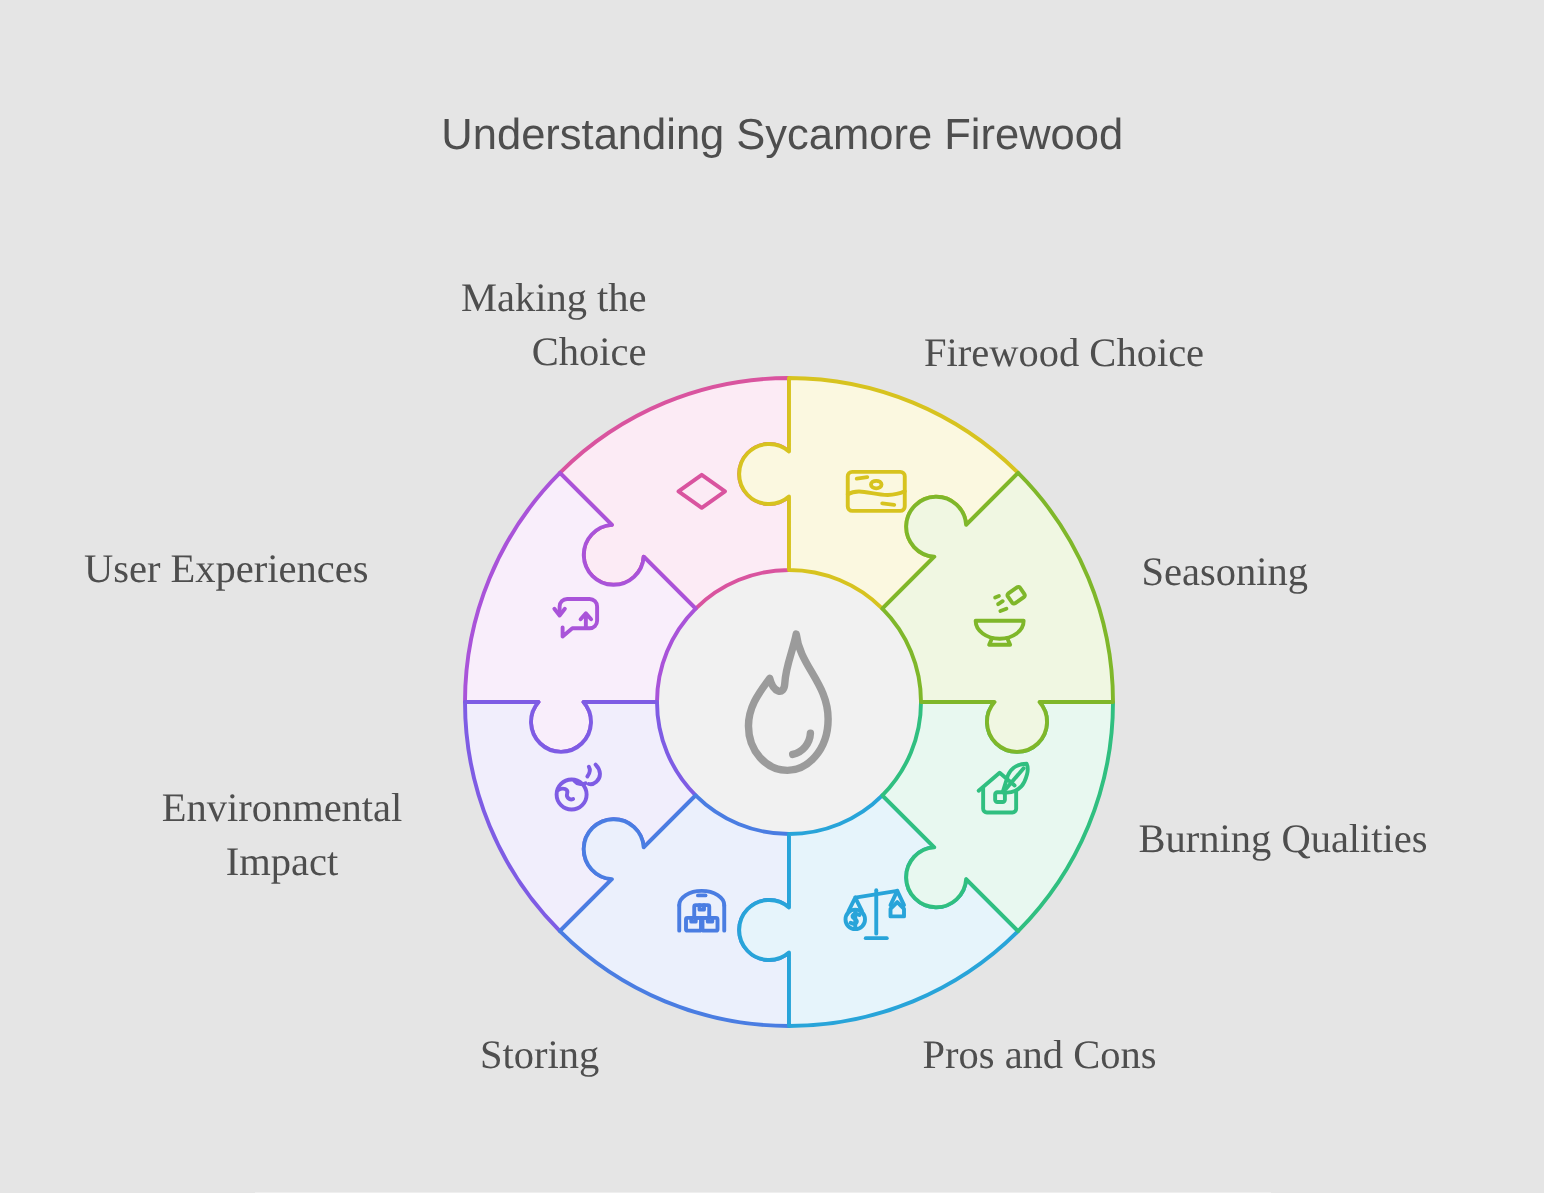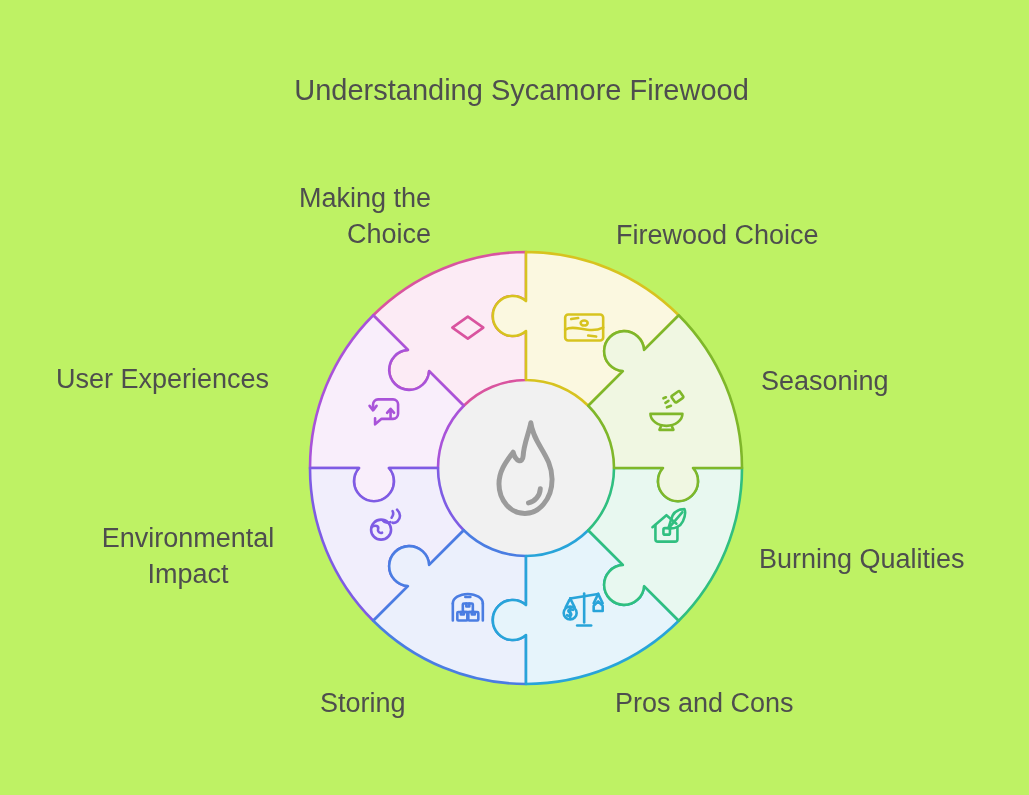--- a/index.html
+++ b/index.html
@@ -1,22 +1,22 @@
 <!DOCTYPE html>
 <html><head>
 <meta charset="utf-8">
 <style>
   html,body{margin:0;padding:0;}
   body{width:1029px;height:795px;background:#ffffff;overflow:hidden;
        font-family:"Liberation Sans", sans-serif;}
-  .page{position:relative;width:1029px;height:795px;background:#bef264;}
+  .page{position:relative;width:1029px;height:795px;background:#e5e5e5;}
   .title{position:absolute;left:0;top:74px;width:1043px;text-align:center;
          font-size:29px;color:#4e4e4e;}
   svg.wheel{position:absolute;left:0;top:0;}
-  .seg-label{position:absolute;font-size:27px;color:#4e4e4e;line-height:36px;white-space:nowrap;}
+  .seg-label{position:absolute;font-size:27px;color:#4e4e4e;line-height:36px;white-space:nowrap;font-family:Liberation Serif, serif;}
   .seg-label.wrap{white-space:normal;}
   .lbl-firewood{left:616px;top:217px;}
   .lbl-seasoning{left:761px;top:363px;text-align:center;}
   .lbl-burning{left:759px;top:541px;}
   .lbl-pros{left:615px;top:685px;}
   .lbl-storing{left:320px;top:685px;}
   .lbl-env{left:88px;top:520px;width:200px;text-align:center;}
   .lbl-user{left:56px;top:361px;}
   .lbl-choice{left:280px;top:180px;width:151px;text-align:right;}
 </style>

